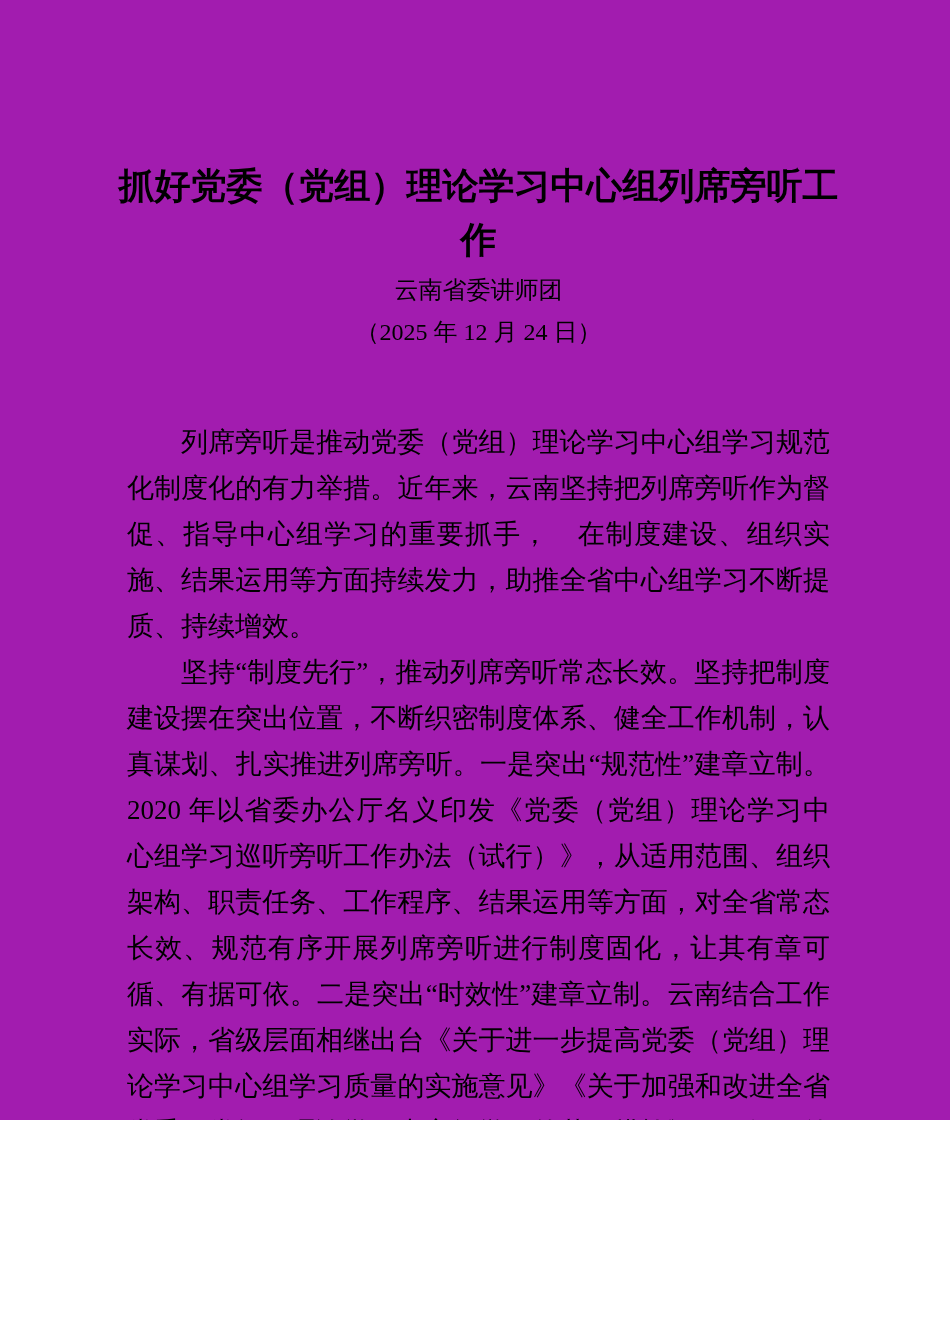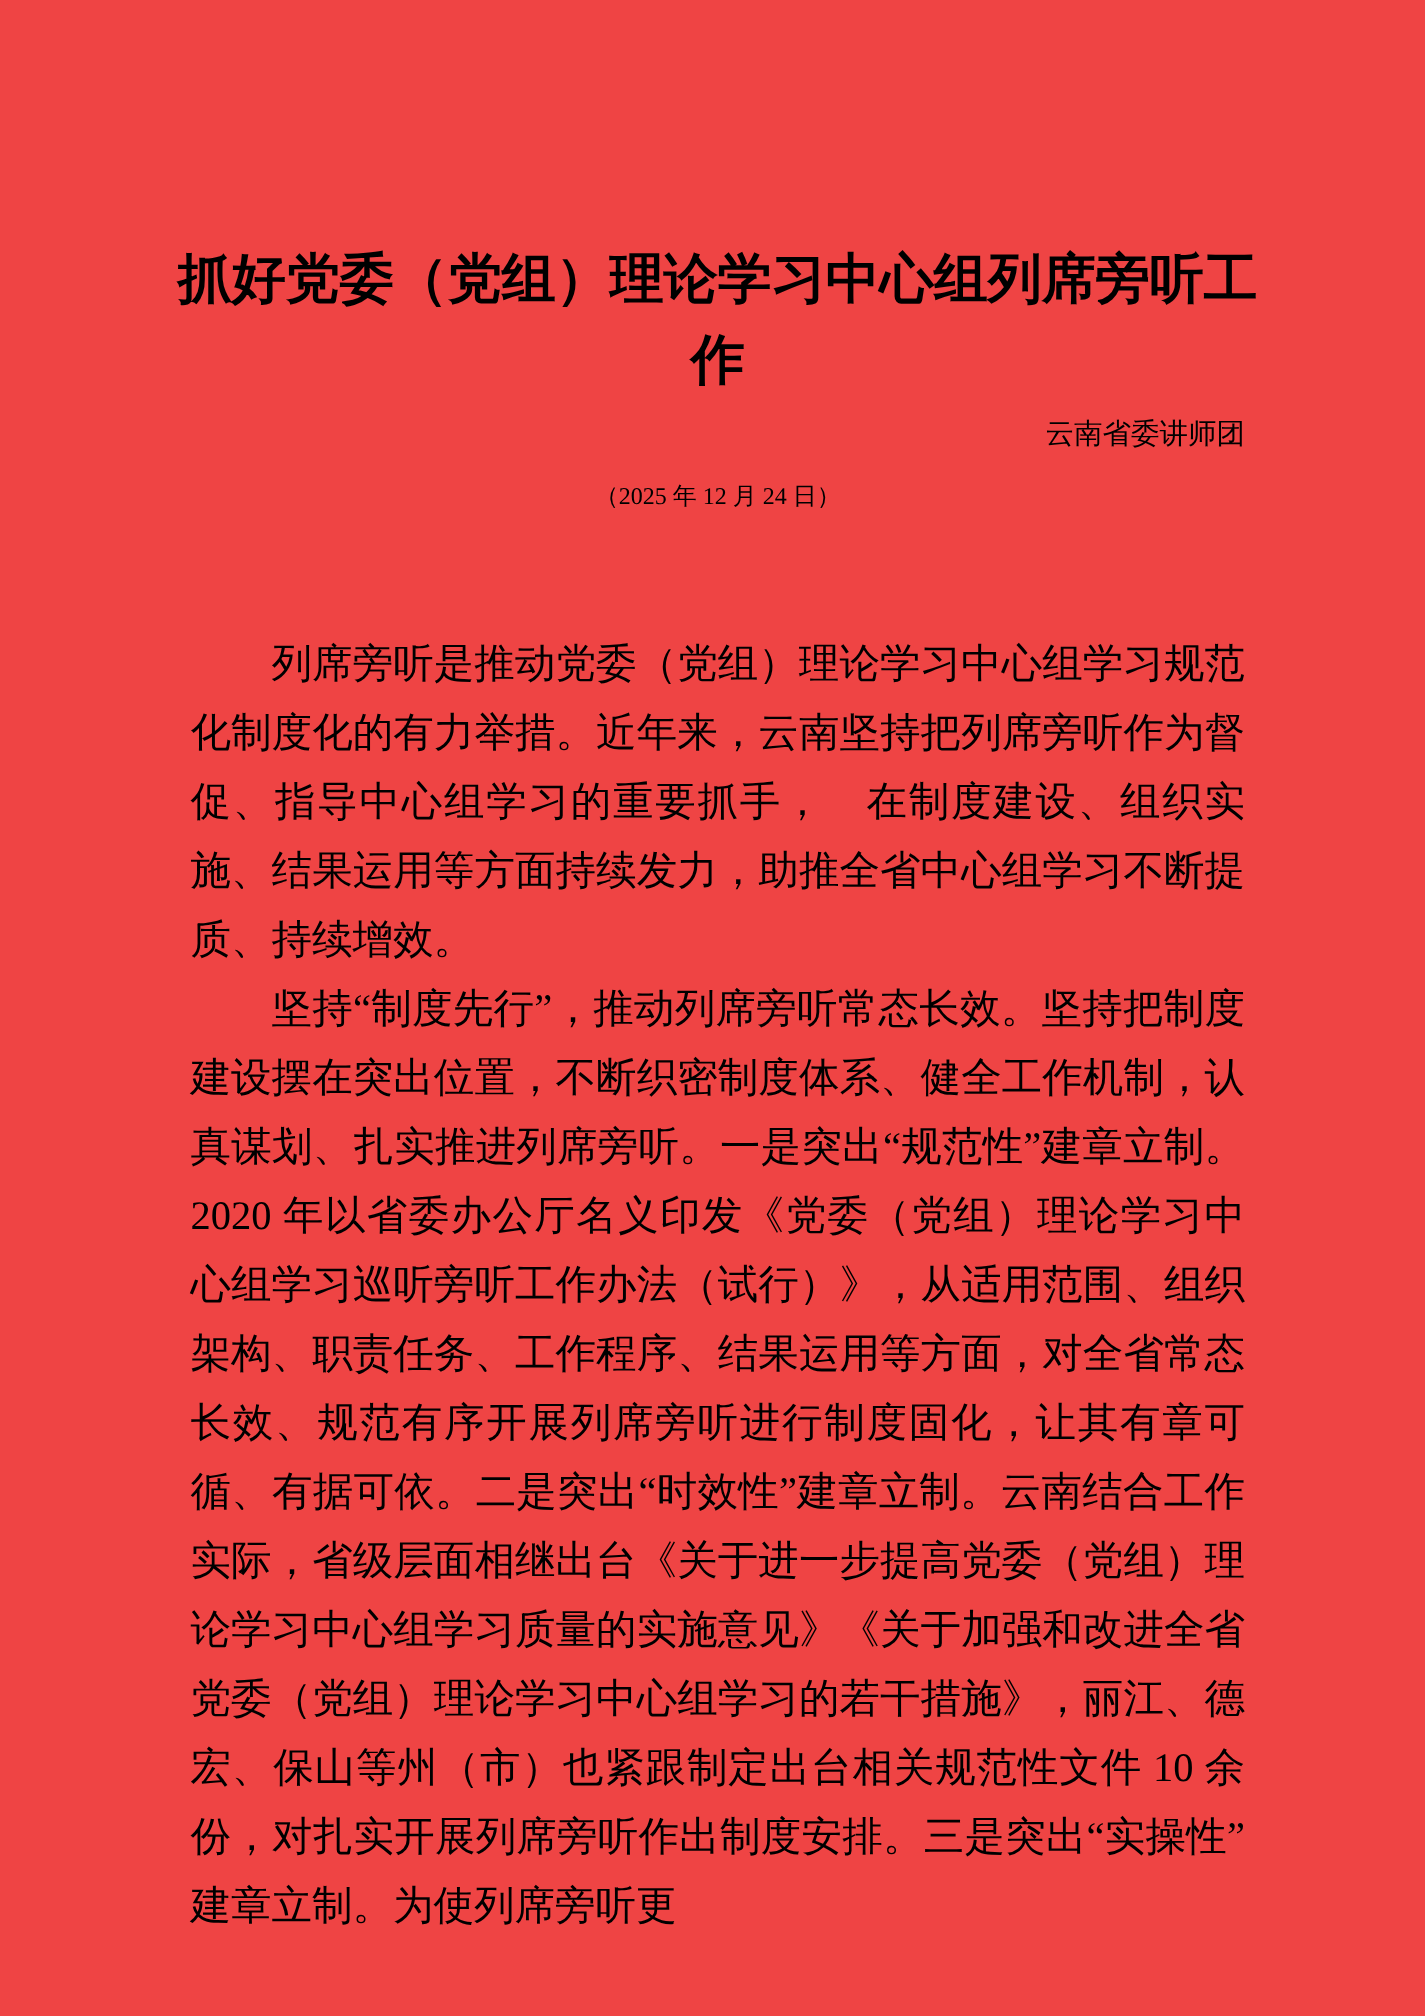--- a/index.html
+++ b/index.html
@@ -3,48 +3,48 @@
 <meta charset="utf-8">
 <style>
   html, body {
     margin: 0;
     padding: 0;
     background: #ffffff;
   }
   .page {
     position: relative;
     width: 950px;
-    height: 1344px;
+    height: 1120px;
     margin: 0 auto;
-    background: #ef4444;
+    background: #a21caf;
     color: #000000;
     box-sizing: border-box;
     padding: 159px 120px 0 127px;
     overflow: hidden;
     font-family: "Liberation Serif", "DejaVu Serif", serif;
   }
   .doc-title {
     margin: 0 -12px;
     font-family: "Liberation Serif", "DejaVu Serif", serif;
     font-weight: bold;
     font-size: 36px;
     line-height: 54px;
     text-align: center;
     letter-spacing: 0;
   }
   .doc-author {
     margin-top: 8px;
-    font-size: 19px;
+    font-size: 24px;
     line-height: 30px;
-    text-align: right;
+    text-align: center;
     font-weight: normal;
   }
   .doc-date {
     margin-top: 12px;
-    font-size: 16px;
+    font-size: 24px;
     line-height: 30px;
     text-align: center;
     font-weight: normal;
   }
   .doc-body {
     margin-top: 72px;
     font-size: 27px;
     line-height: 46px;
     text-align: justify;
     text-justify: inter-ideograph;

